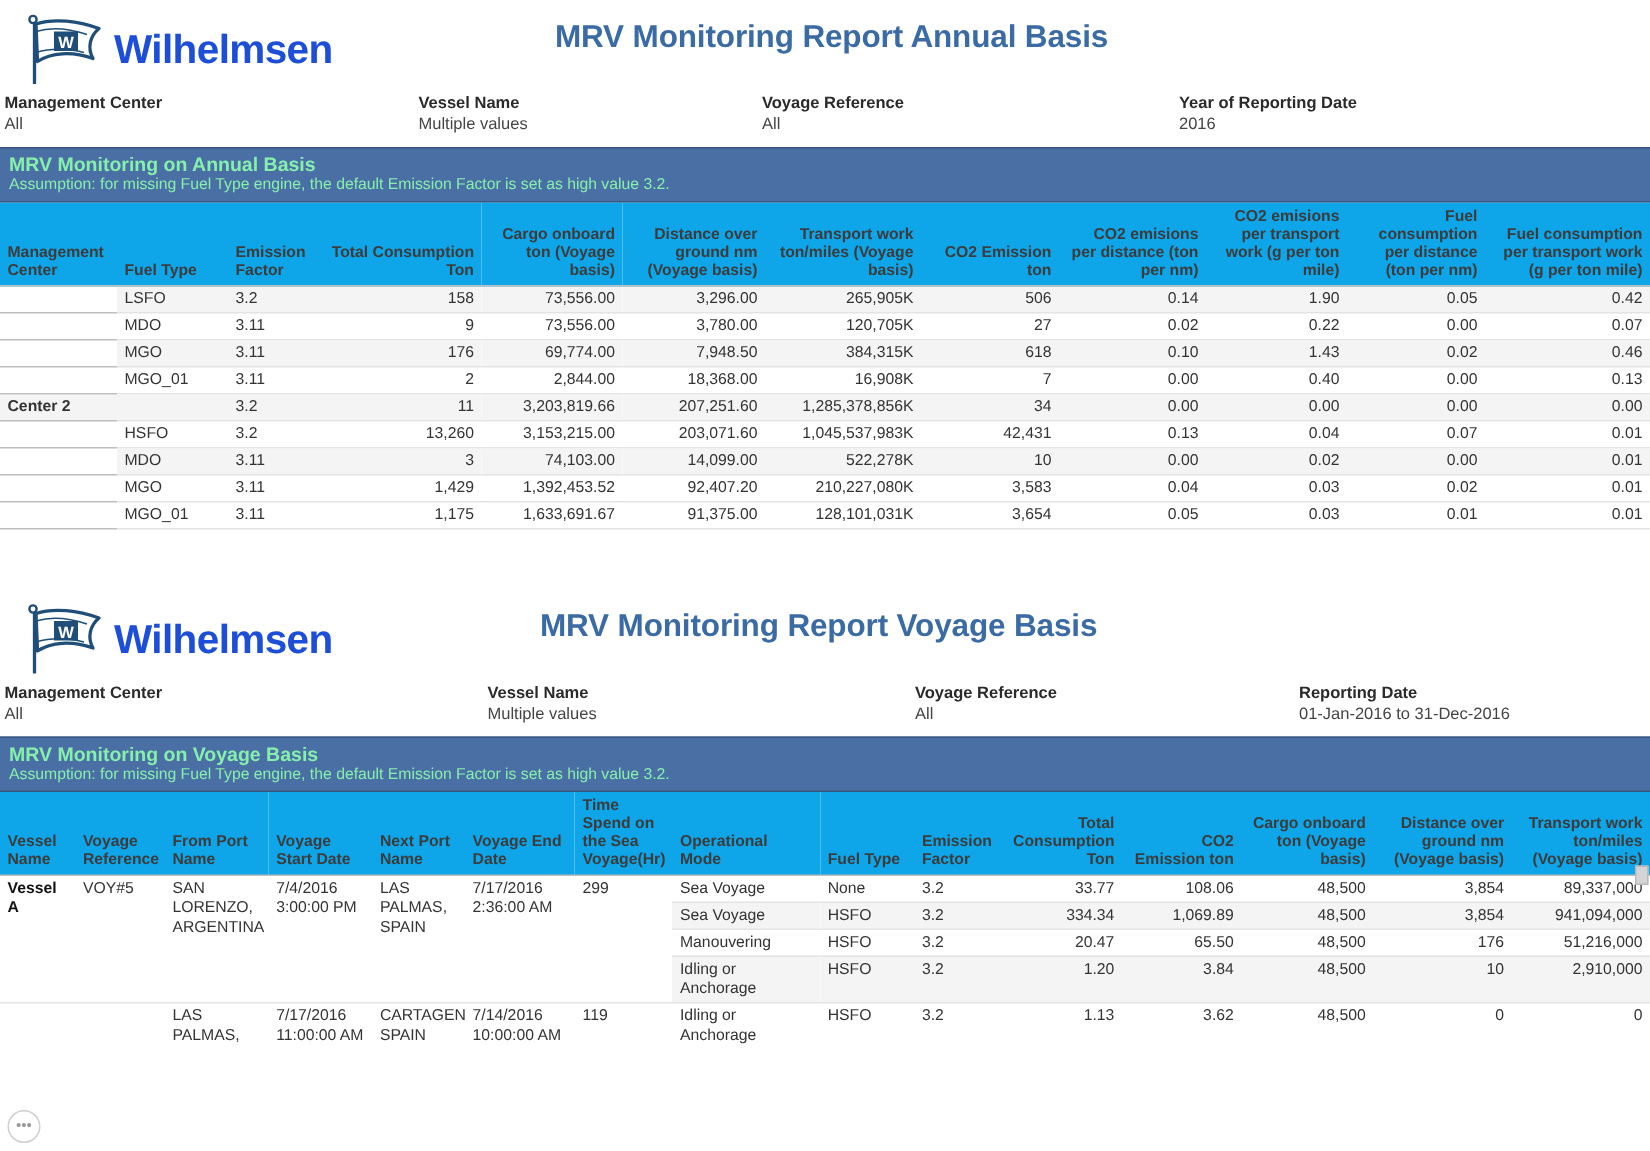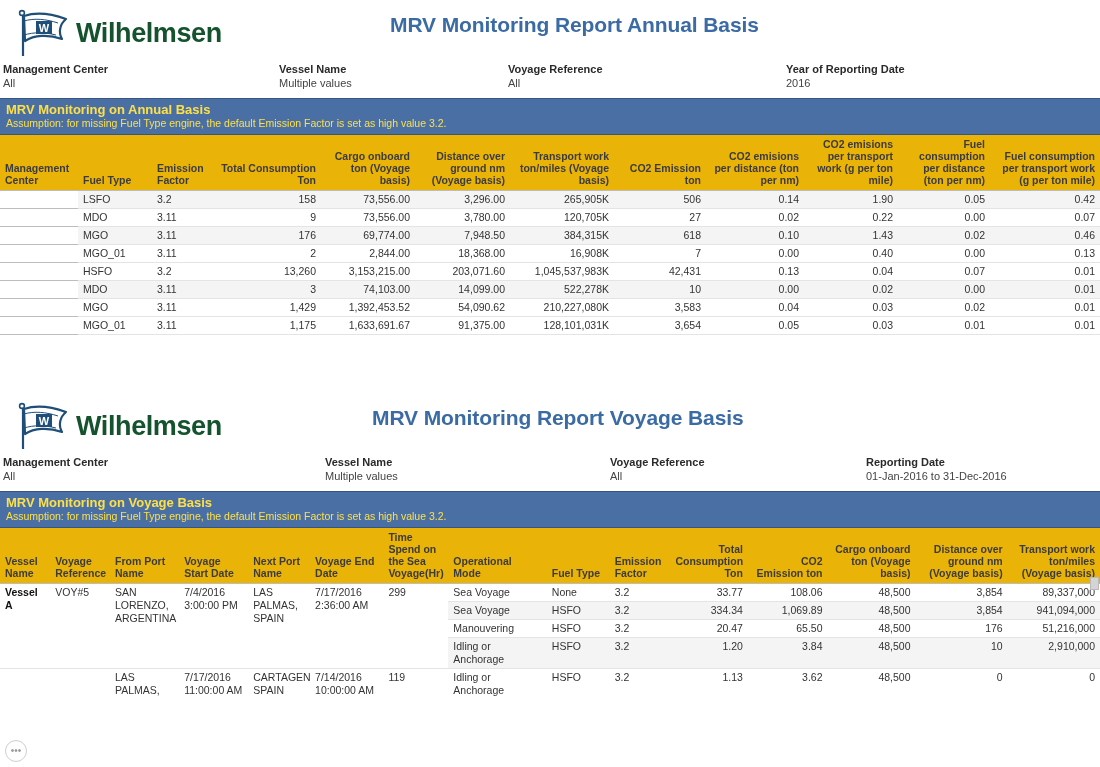--- a/index.html
+++ b/index.html
@@ -12,52 +12,52 @@
   }
   .page { position: relative; width: 1100px; height: 767px; background:#fff; }
 
   
   .report { position: relative; width: 1100px; }
 
   .rpt-head { position: relative; height: 62px; }
   .logo { position: absolute; left: 14px; top: 8px; display: flex; align-items: center; }
   .logo svg { display:block; }
   .logo-word {
-    font-size: 27px; font-weight: bold; color: #14532d;
+    font-size: 27px; font-weight: bold; color: #1d4ed8;
     letter-spacing: -0.4px; margin-left: 4px;
     font-family: "Liberation Sans", sans-serif;
   }
   .rpt-title {
     position: absolute; top: 13px;
     font-size: 21px; font-weight: bold; color: #3B6BA5;
     letter-spacing: -0.1px;
     font-family: "Liberation Sans", sans-serif;
   }
 
   .filters { position: relative; height: 36px; }
   .filter { position: absolute; top: 0; }
   .filter .f-label { font-size: 11px; font-weight: bold; color: #2a2a2a; line-height: 14px; }
   .filter .f-value { font-size: 11px; color: #444; line-height: 14px; }
 
   .band {
     background: #4A6FA5;
-    color: #fde047;
+    color: #86efac;
     padding: 3px 6px 4px 6px;
     border-top: 1px solid #36557f;
     border-bottom: 1px solid #36557f;
   }
   .band-title { font-size: 13px; font-weight: bold; line-height: 15px; }
   .band-sub  { font-size: 10.5px; line-height: 13px; font-weight: normal; }
 
   
   table.grid { border-collapse: collapse; width: 1100px; table-layout: fixed; }
   table.grid th {
     font-size: 10.5px; font-weight: bold; color: #3c3c3c;
     vertical-align: bottom; padding: 3px 5px 4px 5px;
-    line-height: 12px; background: #eab308;
+    line-height: 12px; background: #0ea5e9;
     border-bottom: 1px solid #bdbdbd;
   }
   table.grid td {
     font-size: 10.5px; color: #333; padding: 2px 5px;
     line-height: 13px; vertical-align: top;
     border-bottom: 1px solid #e4e4e4;
     white-space: normal; overflow: hidden;
   }
   .ta-l { text-align: left; }
   .ta-r { text-align: right; }
@@ -93,21 +93,21 @@
             <path d="M9 7 L9 48" stroke="#1F4E79" stroke-width="2.2" fill="none"></path>
             <path d="M10 8 C 22 4, 38 6, 52 11 C 46 16, 44 24, 48 31 C 34 26, 20 27, 11 33 Z" fill="#ffffff" stroke="#1F4E79" stroke-width="2.2" stroke-linejoin="round"></path>
             <rect x="22" y="13" width="16" height="13" fill="#1F4E79"></rect>
             <text x="30" y="24" font-family="Liberation Sans, sans-serif" font-size="11" font-weight="bold" fill="#ffffff" text-anchor="middle">W</text>
             <path d="M10 13 C 20 10, 32 11, 44 15" stroke="#1F4E79" stroke-width="1" fill="none"></path>
             <path d="M10 27 C 20 24, 30 24, 42 27" stroke="#1F4E79" stroke-width="1" fill="none"></path>
           </svg>
         </span>
         <span class="logo-word">Wilhelmsen</span>
       </div>
-      <div class="rpt-title" style="left:390px;">MRV Monitoring Report Annual Basis</div>
+      <div class="rpt-title" style="left:370px;">MRV Monitoring Report Annual Basis</div>
     </div>
 
     <div class="filters">
       <div class="filter" style="left:3px;">
         <div class="f-label">Management Center</div>
         <div class="f-value">All</div>
       </div>
       <div class="filter" style="left:279px;">
         <div class="f-label">Vessel Name</div>
         <div class="f-value">Multiple values</div>
@@ -209,20 +209,34 @@
               <td class="ta-r">2</td>
               <td class="ta-r">2,844.00</td>
               <td class="ta-r">18,368.00</td>
               <td class="ta-r">16,908K</td>
               <td class="ta-r">7</td>
               <td class="ta-r">0.00</td>
               <td class="ta-r">0.40</td>
               <td class="ta-r">0.00</td>
               <td class="ta-r">0.13</td>
             </tr>
+            <tr class="alt grow">
+              <td class="ta-l grp">Center 2</td>
+              <td class="ta-l"></td>
+              <td class="ta-l">3.2</td>
+              <td class="ta-r">11</td>
+              <td class="ta-r">3,203,819.66</td>
+              <td class="ta-r">207,251.60</td>
+              <td class="ta-r">1,285,378,856K</td>
+              <td class="ta-r">34</td>
+              <td class="ta-r">0.00</td>
+              <td class="ta-r">0.00</td>
+              <td class="ta-r">0.00</td>
+              <td class="ta-r">0.00</td>
+            </tr>
             <tr>
               <td class="ta-l grp" style="border-bottom: none; background: rgb(255, 255, 255);"></td>
               <td class="ta-l">HSFO</td>
               <td class="ta-l">3.2</td>
               <td class="ta-r">13,260</td>
               <td class="ta-r">3,153,215.00</td>
               <td class="ta-r">203,071.60</td>
               <td class="ta-r">1,045,537,983K</td>
               <td class="ta-r">42,431</td>
               <td class="ta-r">0.13</td>
@@ -243,21 +257,21 @@
               <td class="ta-r">0.02</td>
               <td class="ta-r">0.00</td>
               <td class="ta-r">0.01</td>
             </tr>
             <tr>
               <td class="ta-l grp" style="border-bottom: none; background: rgb(255, 255, 255);"></td>
               <td class="ta-l">MGO</td>
               <td class="ta-l">3.11</td>
               <td class="ta-r">1,429</td>
               <td class="ta-r">1,392,453.52</td>
-              <td class="ta-r">54,090.62</td>
+              <td class="ta-r">92,407.20</td>
               <td class="ta-r">210,227,080K</td>
               <td class="ta-r">3,583</td>
               <td class="ta-r">0.04</td>
               <td class="ta-r">0.03</td>
               <td class="ta-r">0.02</td>
               <td class="ta-r">0.01</td>
             </tr>
             <tr>
               <td class="ta-l grp" style="border-bottom: none; background: rgb(255, 255, 255);"></td>
               <td class="ta-l">MGO_01</td>
@@ -287,21 +301,21 @@
             <path d="M9 7 L9 48" stroke="#1F4E79" stroke-width="2.2" fill="none"></path>
             <path d="M10 8 C 22 4, 38 6, 52 11 C 46 16, 44 24, 48 31 C 34 26, 20 27, 11 33 Z" fill="#ffffff" stroke="#1F4E79" stroke-width="2.2" stroke-linejoin="round"></path>
             <rect x="22" y="13" width="16" height="13" fill="#1F4E79"></rect>
             <text x="30" y="24" font-family="Liberation Sans, sans-serif" font-size="11" font-weight="bold" fill="#ffffff" text-anchor="middle">W</text>
             <path d="M10 13 C 20 10, 32 11, 44 15" stroke="#1F4E79" stroke-width="1" fill="none"></path>
             <path d="M10 27 C 20 24, 30 24, 42 27" stroke="#1F4E79" stroke-width="1" fill="none"></path>
           </svg>
         </span>
         <span class="logo-word">Wilhelmsen</span>
       </div>
-      <div class="rpt-title" style="left:372px;">MRV Monitoring Report Voyage Basis</div>
+      <div class="rpt-title" style="left:360px;">MRV Monitoring Report Voyage Basis</div>
     </div>
 
     <div class="filters">
       <div class="filter" style="left:3px;">
         <div class="f-label">Management Center</div>
         <div class="f-value">All</div>
       </div>
       <div class="filter" style="left:325px;">
         <div class="f-label">Vessel Name</div>
         <div class="f-value">Multiple values</div>

